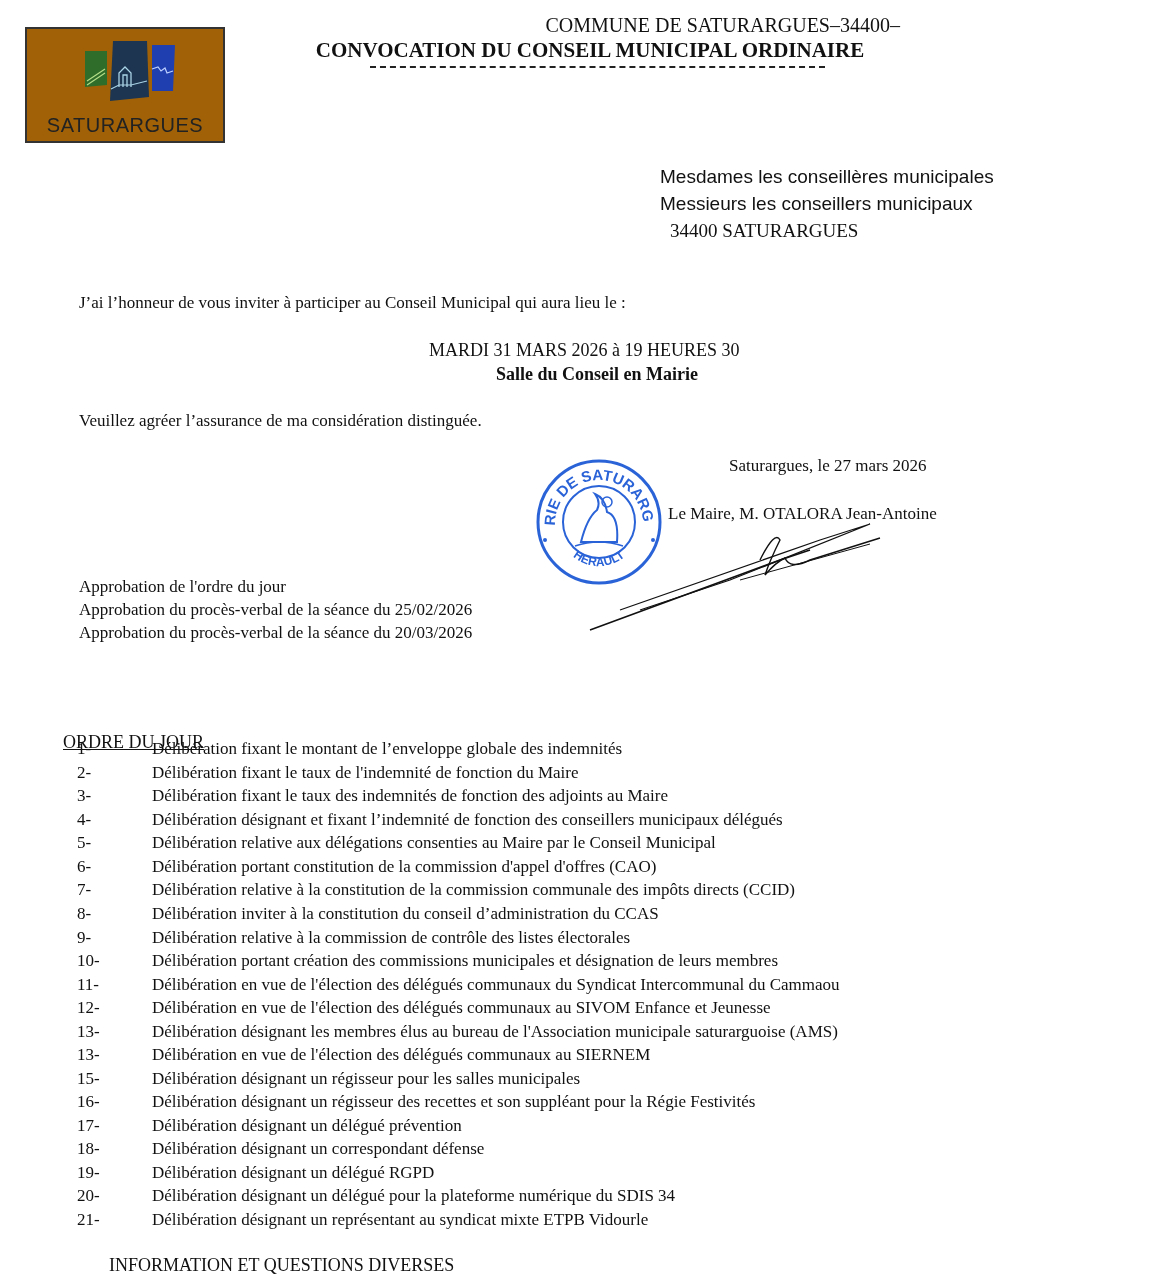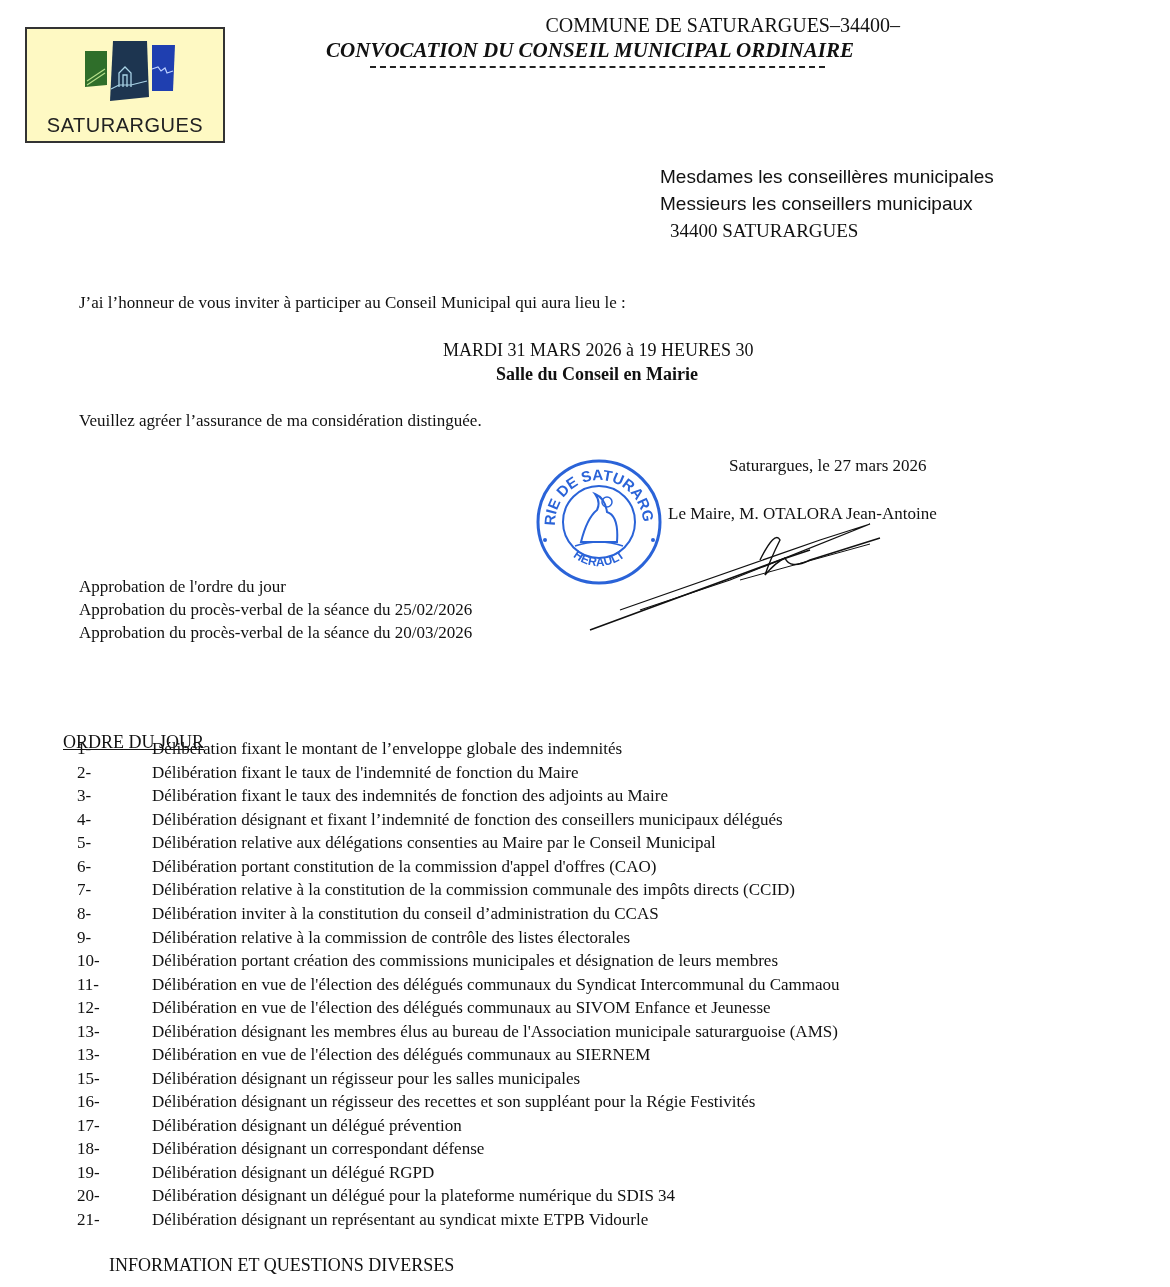--- a/index.html
+++ b/index.html
@@ -3,34 +3,34 @@
 <meta charset="utf-8">
 <style>
   html, body { margin: 0; padding: 0; background: #ffffff; }
   body {
     width: 1170px; height: 1287px; position: relative; overflow: hidden;
     font-family: "Liberation Serif", serif; color: #111;
   }
   .abs { position: absolute; }
   .logo-box {
     left: 25px; top: 27px; width: 200px; height: 116px;
-    border: 2px solid #333; box-sizing: border-box; background: #fef9c3;
+    border: 2px solid #333; box-sizing: border-box; background: #a16207;
   }
   .logo-art { position: absolute; left: 58px; top: 12px; width: 120px; height: 66px; }
   .logo-text {
     position: absolute; left: 0; right: 0; top: 85px; text-align: center;
     font-family: "Liberation Sans", sans-serif; font-size: 20px; letter-spacing: 0.5px; color: #222;
   }
   .title1 { left: 280px; width: 620px; top: 14px; text-align: right; font-size: 20px; }
-  .title2 { left: 280px; width: 620px; top: 38px; text-align: center; font-size: 21px; font-weight: bold; font-style: italic; }
+  .title2 { left: 280px; width: 620px; top: 38px; text-align: center; font-size: 21px; font-weight: bold; }
   .dashes { left: 370px; width: 455px; top: 66px; height: 0; border-top: 2px dashed #222; }
   .addr { left: 660px; font-family: "Liberation Sans", sans-serif; font-size: 19px; }
   .addr3 { left: 670px; font-size: 19px; }
   .body-text { font-size: 17px; }
-  .date-line { left: 443px; top: 340px; font-size: 18px; text-align: center; }
+  .date-line { left: 429px; top: 340px; font-size: 18px; text-align: center; }
   .salle { left: 496px; top: 364px; font-size: 18px; font-weight: bold; }
   .stamp { left: 535px; top: 458px; width: 128px; height: 128px; }
   .signature { left: 580px; top: 500px; width: 310px; height: 140px; }
   .ordre-title { left: 63px; top: 693px; font-size: 18px; text-decoration: underline; margin-top: 39px; }
   .item { position: absolute; left: 0; font-size: 17px; white-space: nowrap; }
   .item .num { position: absolute; left: 77px; }
   .item .txt { position: absolute; left: 152px; }
   .info { left: 109px; top: 1255px; font-size: 18px; }
 </style>
 </head>

